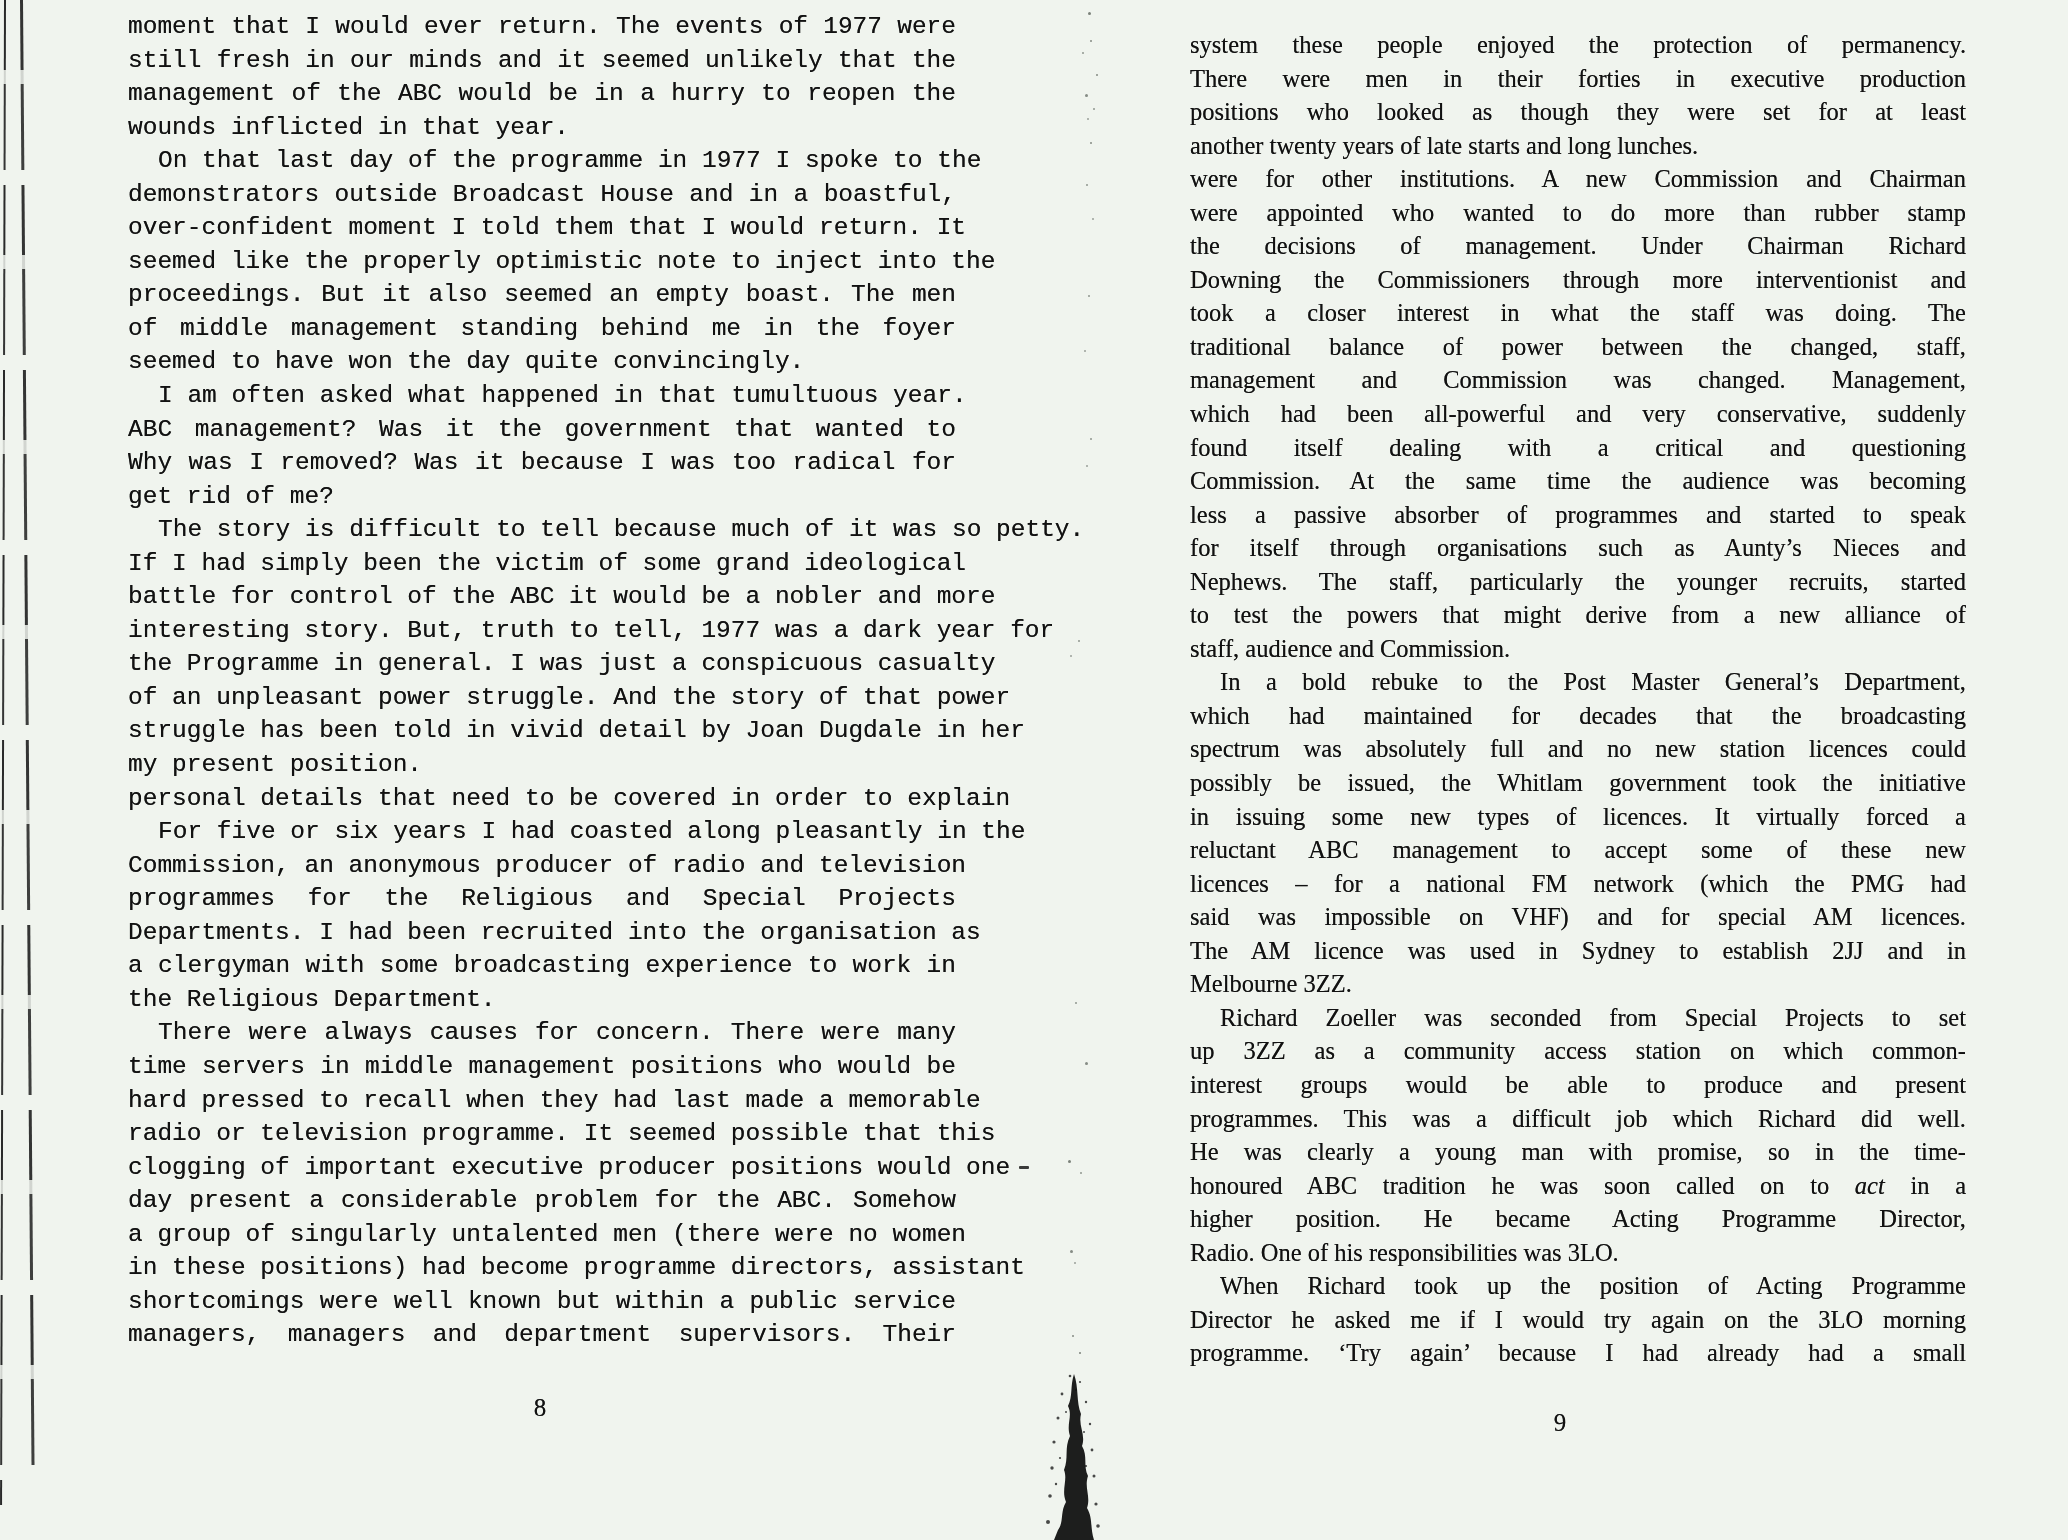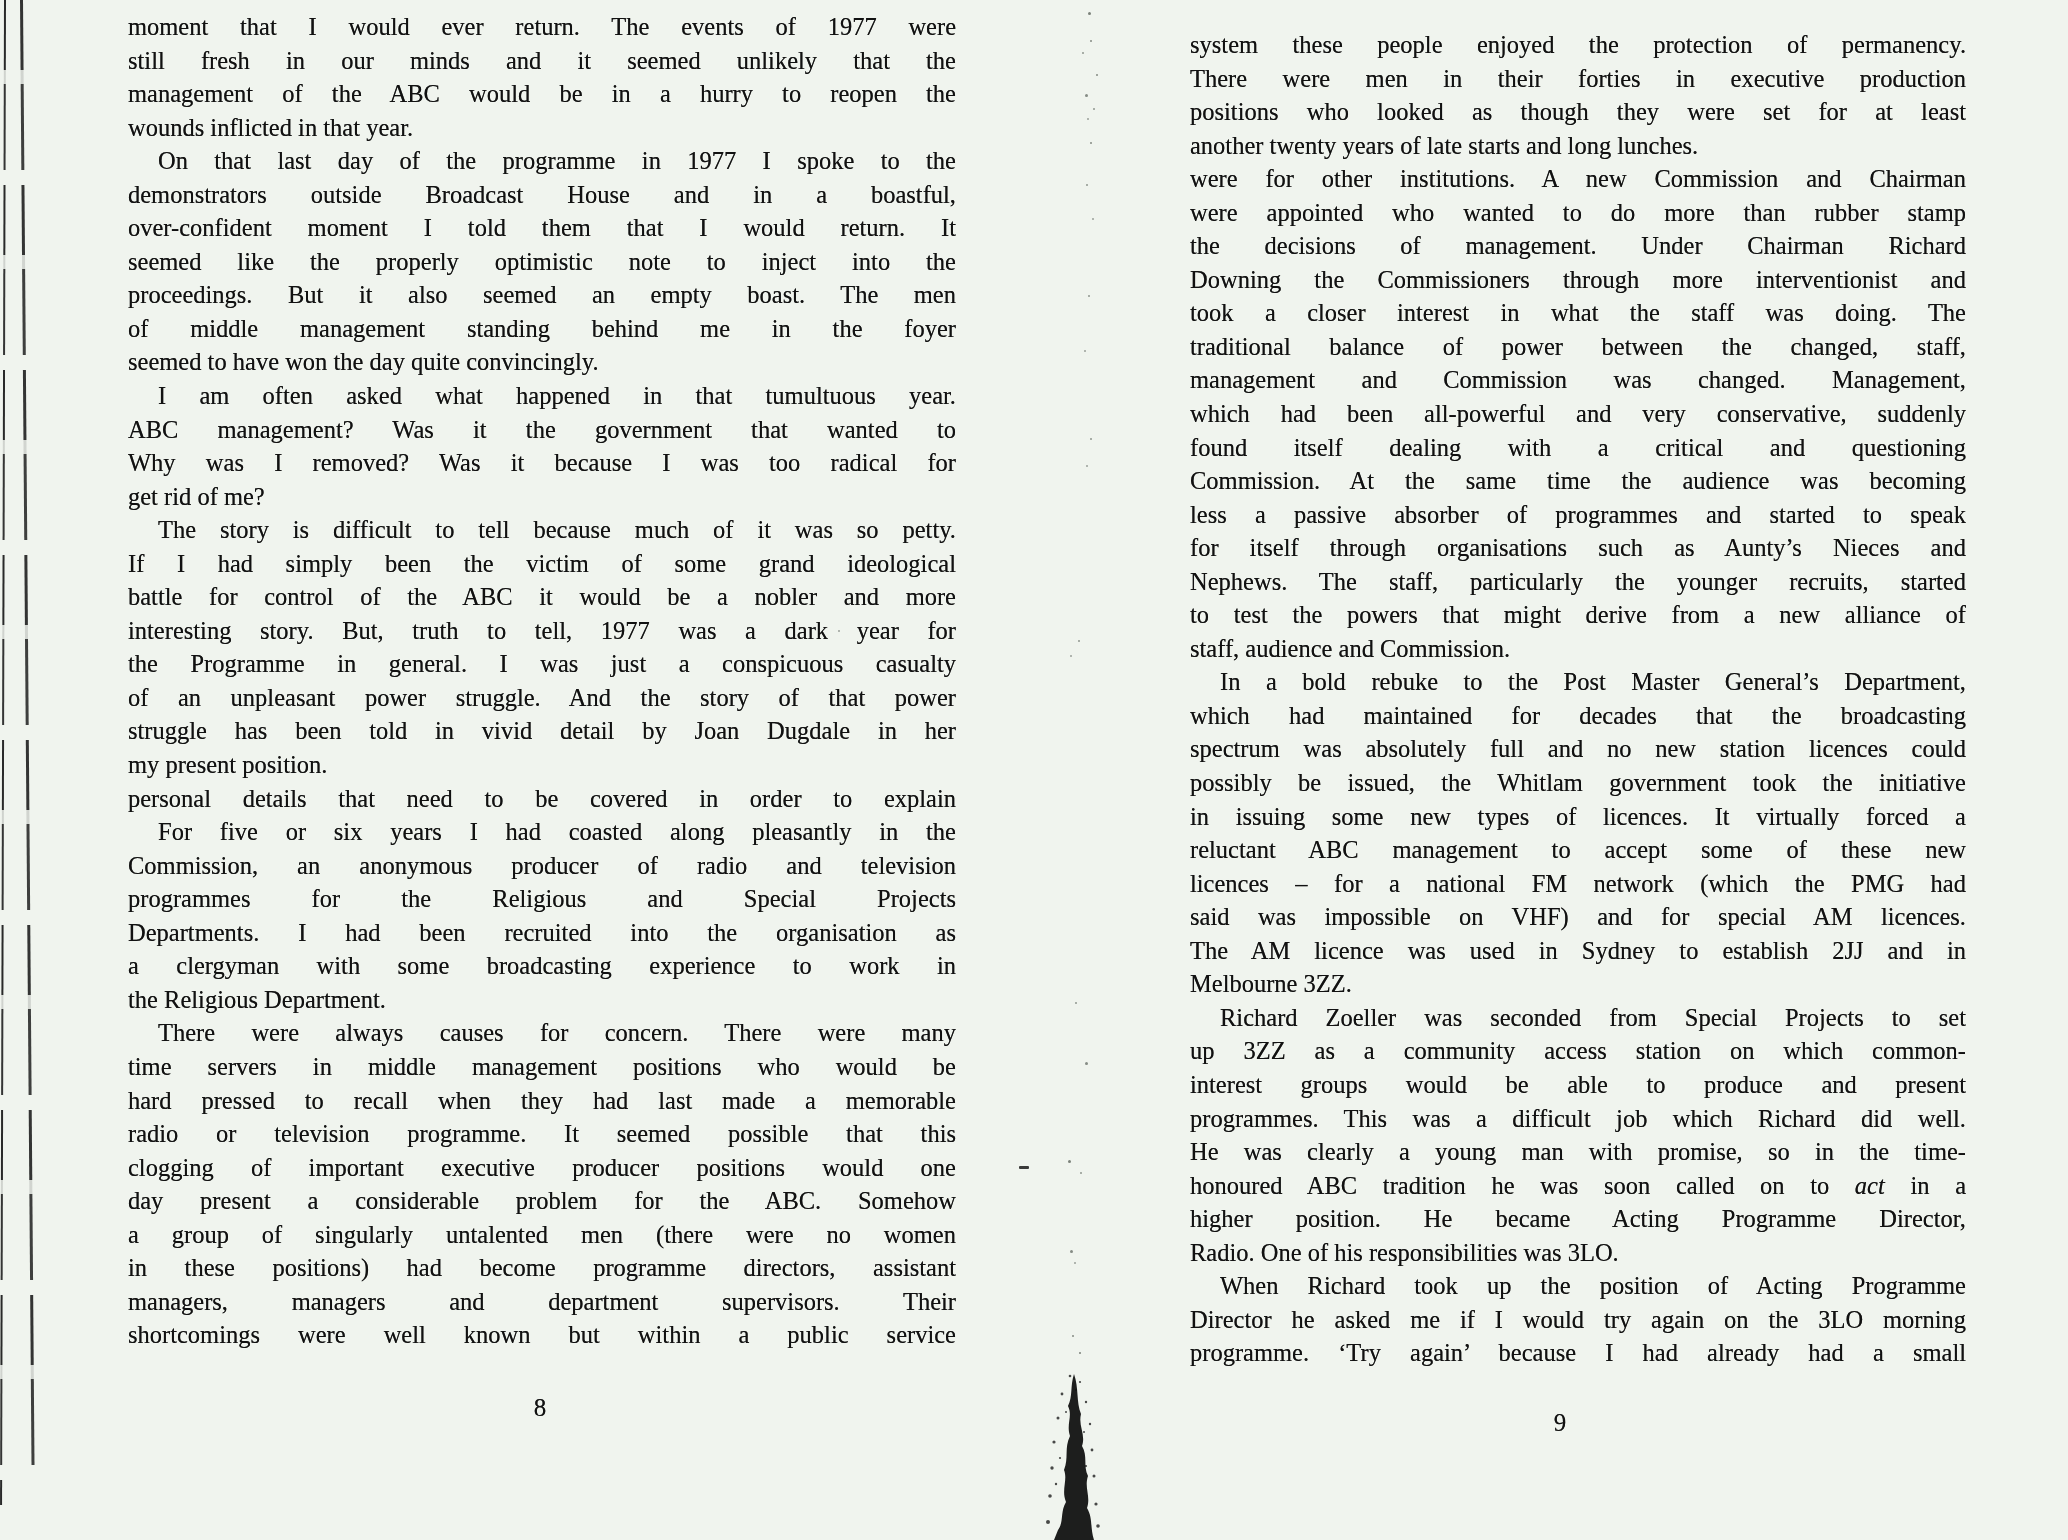--- a/index.html
+++ b/index.html
@@ -17,21 +17,21 @@
     line-height:33.55px;
     font-size:24.5px;
     white-space:nowrap;
     text-align:justify;
     text-align-last:justify;
     text-shadow:0 0 0.5px rgba(10,10,10,0.65);
   }
   .text-col .line.end{text-align-last:left;}
   .text-col .line.ind{text-indent:30px;}
   .it{font-style:italic;}
-  #left-text{left:128px;top:10px;width:828px;}
+  #left-text{left:128px;top:10px;width:828px;font-family:Liberation Mono, monospace;}
   #right-text{left:1190px;top:28px;width:776px;}
   .pnum{
     position:absolute;
     font-size:25px;
     width:40px;
     text-align:center;
     text-shadow:0 0 0.5px rgba(10,10,10,0.65);
   }
   #left-pnum{left:520px;top:1394px;}
   #right-pnum{left:1540px;top:1409px;}
@@ -90,22 +90,22 @@
         <div class="line"><span>a clergyman with some broadcasting experience to work in</span></div>
         <div class="line end"><span>the Religious Department.</span></div>
         <div class="line ind"><span>There were always causes for concern. There were many</span></div>
         <div class="line"><span>time servers in middle management positions who would be</span></div>
         <div class="line"><span>hard pressed to recall when they had last made a memorable</span></div>
         <div class="line"><span>radio or television programme. It seemed possible that this</span></div>
         <div class="line"><span>clogging of important executive producer positions would one</span></div>
         <div class="line"><span>day present a considerable problem for the ABC. Somehow</span></div>
         <div class="line"><span>a group of singularly untalented men (there were no women</span></div>
         <div class="line"><span>in these positions) had become programme directors, assistant</span></div>
+        <div class="line"><span>shortcomings were well known but within a public service</span></div>
         <div class="line"><span>managers, managers and department supervisors. Their</span></div>
-        <div class="line"><span>shortcomings were well known but within a public service</span></div>
       </div>
     <div id="left-pnum" class="pnum">8</div>
   </div>
 
   <div>
     <div id="right-text" class="text-col">
         <div class="line"><span>system these people enjoyed the protection of permanency.</span></div>
         <div class="line"><span>There were men in their forties in executive production</span></div>
         <div class="line"><span>positions who looked as though they were set for at least</span></div>
         <div class="line end"><span>another twenty years of late starts and long lunches.</span></div>

